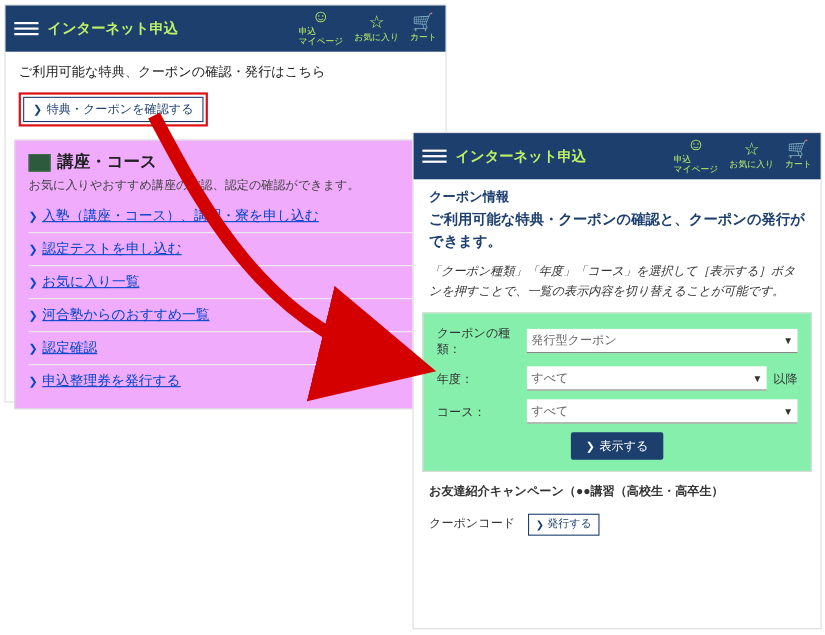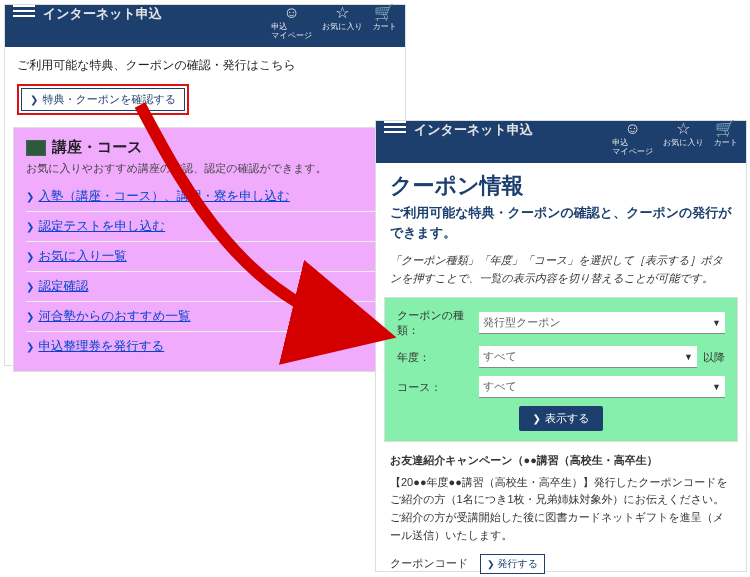--- a/index.html
+++ b/index.html
@@ -2,21 +2,21 @@
 <html><head>
 <meta charset="utf-8">
 <style>
   html,body{margin:0;padding:0;font-family:"Hiragino Kaku Gothic ProN","Meiryo",sans-serif;background:#fff;color:#222;}
   .canvas{position:relative;width:750px;height:577px;}
 
   .window{position:absolute;border:1px solid #ddd;background:#fff;box-shadow:0 0 0 rgba(0,0,0,0);}
   .win-left{left:4px;top:4px;width:400px;height:360px;}
   .win-right{left:375px;top:120px;width:370px;height:450px;}
 
-  .navbar{background:#1c3f6e;color:#e5e5e5;display:flex;align-items:flex-start;height:42px;padding:0 8px;font-size:13px;font-weight:bold;}
+  .navbar{background:#1c3f6e;color:#bef264;display:flex;align-items:center;height:42px;padding:0 8px;font-size:13px;font-weight:bold;}
   .menu-icon{width:22px;display:inline-flex;flex-direction:column;gap:3px;margin-right:8px;}
   .menu-icon span{display:block;height:2px;background:#fff;}
   .nav-spacer{flex:1;}
   .nav-item{display:flex;flex-direction:column;align-items:center;font-size:8px;font-weight:normal;margin-left:10px;line-height:1.1;}
   .nav-item .ic{font-size:16px;line-height:1;}
   .nav-item .lbl{margin-top:2px;font-family:Liberation Mono, monospace;}
 
   .pad{padding:10px 12px;}
   .small{font-size:12px;}
   .xsmall{font-size:11px;}
@@ -26,21 +26,21 @@
   .btn-outline .chev{margin-right:4px;font-size:10px;}
 
   .card{border:1px solid #ddd;margin:4px 8px 8px 8px;padding:10px 12px;background:#f0abfc;}
   .card-title{display:flex;align-items:center;font-weight:bold;font-size:15px;margin-bottom:4px;}
   .board-icon{width:18px;height:14px;background:#2d5a3d;border:1px solid #3b6b4a;margin-right:6px;display:inline-block;position:relative;}
   .link-list a{display:block;color:#0645cc;text-decoration:underline;font-size:12.5px;padding:6px 0;border-top:1px solid #eee;}
   .link-list a:first-child{border-top:none;}
   .link-list a .chev{color:#0645cc;margin-right:4px;font-size:10px;text-decoration:none;display:inline-block;}
 
   
-  .r-title{color:#1c3f6e;font-weight:bold;font-size:22px;padding:8px 14px 2px 14px;}
+  .r-title{color:#1c3f6e;font-weight:bold;font-size:12px;padding:8px 14px 2px 14px;}
   .r-sub{color:#1c3f6e;font-weight:bold;font-size:13px;padding:0 14px 10px 14px;line-height:1.5;}
   .r-desc{font-size:11px;color:#333;padding:0 14px 10px 14px;line-height:1.6;font-style:italic;}
   .filter-box{background:#86efac;border:1px solid #ddd;margin:0 8px;padding:10px 12px;font-size:11px;}
   .filter-row{display:flex;align-items:center;margin-bottom:8px;}
   .filter-row .fl{width:82px;color:#333;}
   .filter-row .sel{flex:1;display:flex;align-items:center;}
   .pseudo-select{flex:1;background:#fff;border-bottom:1px solid #888;padding:3px 4px;color:#666;display:flex;align-items:center;justify-content:space-between;font-size:11px;}
   .pseudo-select .caret{font-size:9px;color:#333;}
   .after-sel{margin-left:6px;color:#333;}
   .btn-primary{display:inline-flex;align-items:center;background:#1c3f6e;color:#fff;border:none;font-size:11px;padding:5px 14px;border-radius:2px;}
@@ -100,22 +100,22 @@
     <div class="card">
       <div class="card-title">
         <span class="board-icon"></span>
         <span>講座・コース</span>
       </div>
       <div class="xsmall" style="margin-bottom:6px;color:#444;">お気に入りやおすすめ講座の確認、認定の確認ができます。</div>
       <div class="link-list">
         <a href="#"><span class="chev">❯</span><span>入塾（講座・コース）、講習・寮を申し込む</span></a>
         <a href="#"><span class="chev">❯</span><span>認定テストを申し込む</span></a>
         <a href="#"><span class="chev">❯</span><span>お気に入り一覧</span></a>
+        <a href="#"><span class="chev">❯</span><span>河合塾からのおすすめ一覧</span></a>
         <a href="#"><span class="chev">❯</span><span>認定確認</span></a>
-        <a href="#"><span class="chev">❯</span><span>河合塾からのおすすめ一覧</span></a>
         <a href="#"><span class="chev">❯</span><span>申込整理券を発行する</span></a>
       </div>
     </div>
   </div>
 
   <div class="window win-right">
     <div class="navbar">
       <div class="menu-icon">
           <span></span>
           <span></span>
@@ -173,21 +173,20 @@
       <div style="text-align:center;margin-top:4px;">
         <button class="btn-primary">
           <span class="chev">❯</span>
           <span>表示する</span>
         </button>
       </div>
     </div>
 
     <div class="camp">
       <div class="ct">お友達紹介キャンペーン（●●講習（高校生・高卒生）</div>
-      <div>【20●●年度●●講習（高校生・高卒生）】発行したクーポンコードをご紹介の方（1名につき1枚・兄弟姉妹対象外）にお伝えください。ご紹介の方が受講開始した後に図書カードネットギフトを進呈（メール送信）いたします。</div>
       <div class="det-tbl" style="margin-top:8px;">
         <div class="det-row">
           <div class="k">クーポンコード</div>
           <div>
             <span class="btn-mini">
               <span class="chev">❯</span>
               <span>発行する</span>
             </span>
           </div>
         </div>

